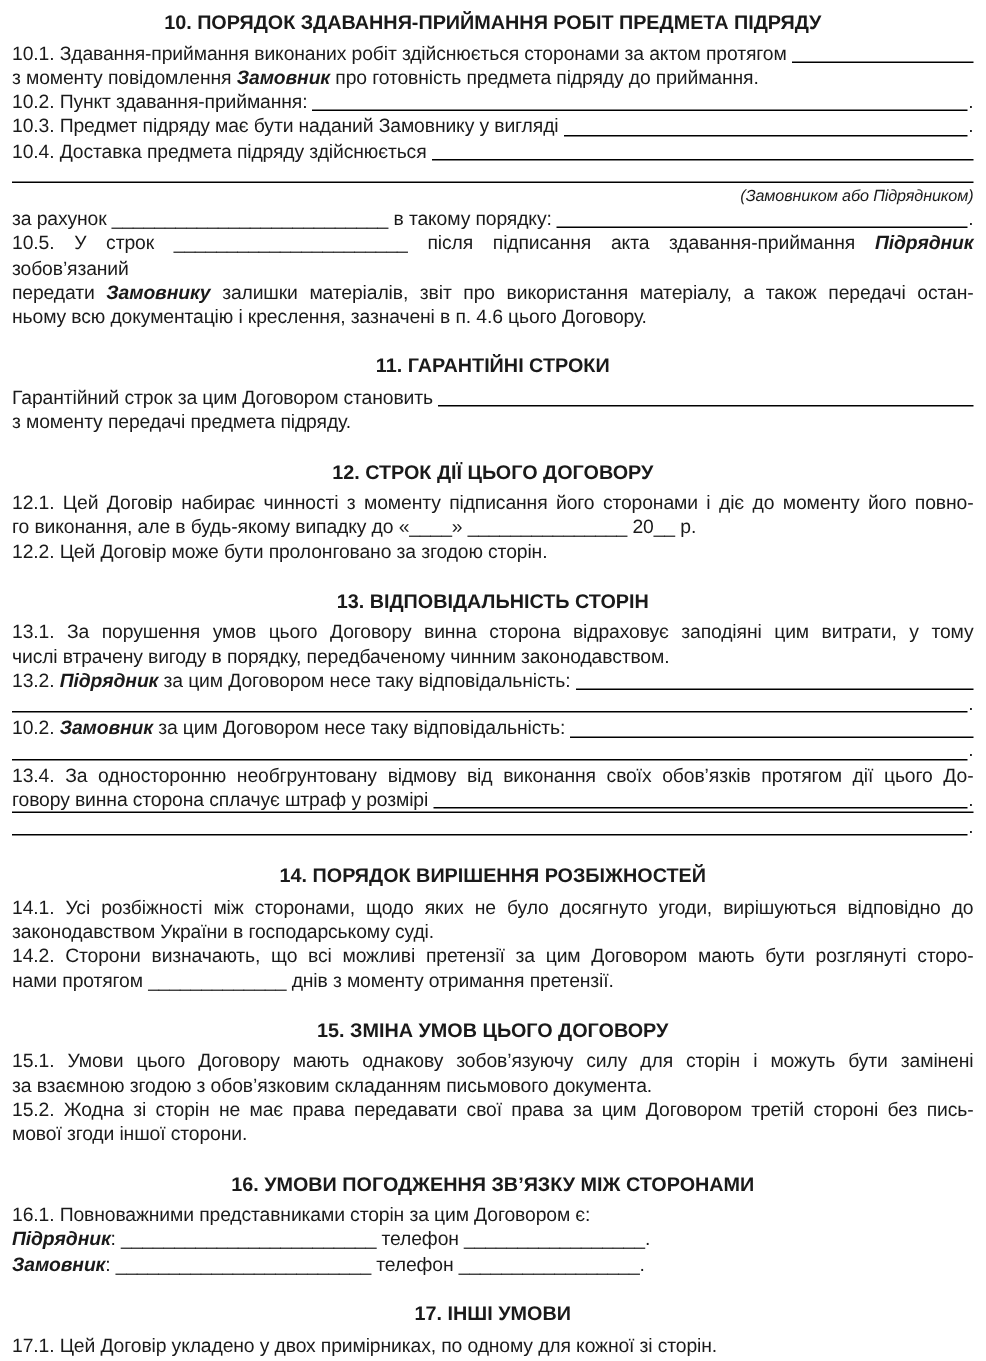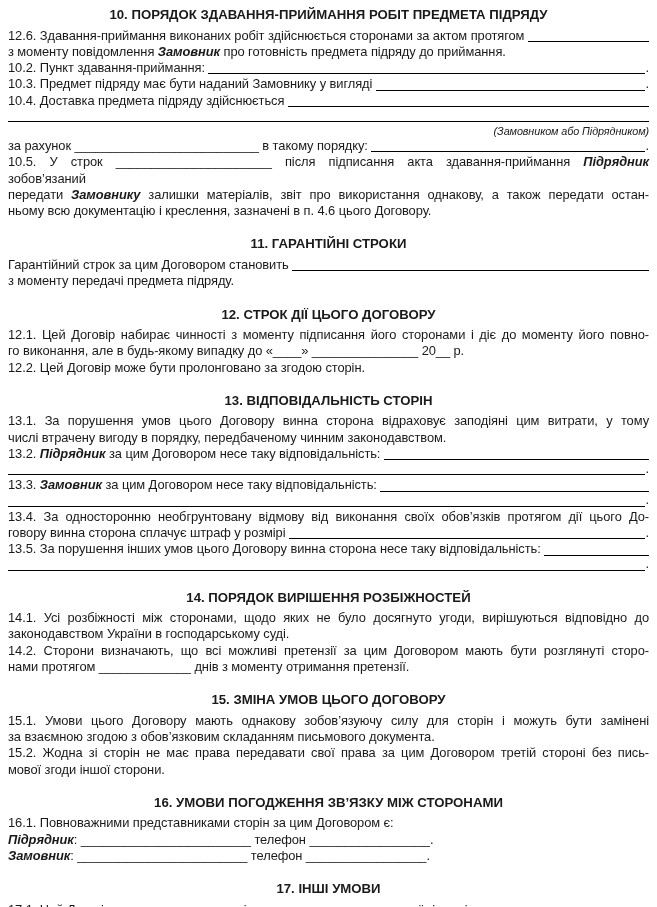--- a/index.html
+++ b/index.html
@@ -30,21 +30,21 @@
   .cap{text-align:right;font-style:italic;font-size:10.8px;line-height:14px;margin:0;}
 </style>
 </head>
 <body>
 
 <div class="page">
 
   <div class="sec">
     <h2 class="ttl">10. ПОРЯДОК ЗДАВАННЯ-ПРИЙМАННЯ РОБІТ ПРЕДМЕТА ПІДРЯДУ</h2>
     <p class="ln fl">
-      <span class="tx">12.6. Здавання-приймання виконаних робіт здійснюється сторонами за актом протягом </span>
+      <span class="tx">10.1. Здавання-приймання виконаних робіт здійснюється сторонами за актом протягом </span>
       <span class="bl"></span>
     </p>
     <p class="ln">
       <span>з моменту повідомлення </span><span class="bi">Замовник</span><span> про готовність предмета підряду до приймання.</span>
     </p>
     <p class="ln fl">
       <span class="tx">10.2. Пункт здавання-приймання: </span>
       <span class="bl"></span>
       <span class="tx">.</span>
     </p>
@@ -63,21 +63,21 @@
     <p class="cap">(Замовником або Підрядником)</p>
     <p class="ln fl">
       <span class="tx">за рахунок __________________________ в такому порядку: </span>
       <span class="bl"></span>
       <span class="tx">.</span>
     </p>
     <p class="ln jy">
       <span>10.5. У строк ______________________ після підписання акта здавання-приймання </span><span class="bi">Підрядник</span><span> зобов’язаний</span>
     </p>
     <p class="ln jy">
-      <span>передати </span><span class="bi">Замовнику</span><span> залишки матеріалів, звіт про використання однакову, а також передати остан-</span>
+      <span>передати </span><span class="bi">Замовнику</span><span> залишки матеріалів, звіт про використання матеріалу, а також передачі остан-</span>
     </p>
     <p class="ln">ньому всю документацію і креслення, зазначені в п. 4.6 цього Договору.</p>
   </div>
 
   <div class="sec">
     <h2 class="ttl">11. ГАРАНТІЙНІ СТРОКИ</h2>
     <p class="ln fl">
       <span class="tx">Гарантійний строк за цим Договором становить </span>
       <span class="bl"></span>
     </p>
@@ -99,37 +99,36 @@
       <span class="tx">13.2. </span>
         <span class="tx bi">Підрядник</span>
         <span class="tx"> за цим Договором несе таку відповідальність: </span>
       <span class="bl"></span>
     </p>
     <p class="ln hrline">
       <span class="bl"></span>
       <span class="tx">.</span>
     </p>
     <p class="ln fl">
-      <span class="tx">13.3. </span>
+      <span class="tx">10.2. </span>
         <span class="tx bi">Замовник</span>
         <span class="tx"> за цим Договором несе таку відповідальність: </span>
       <span class="bl"></span>
     </p>
     <p class="ln hrline">
       <span class="bl"></span>
       <span class="tx">.</span>
     </p>
     <p class="ln jy">13.4. За односторонню необгрунтовану відмову від виконання своїх обов’язків протягом дії цього До-</p>
     <p class="ln fl">
       <span class="tx">говору винна сторона сплачує штраф у розмірі </span>
       <span class="bl"></span>
       <span class="tx">.</span>
     </p>
     <p class="ln fl">
-      <span class="tx">13.5. За порушення інших умов цього Договору винна сторона несе таку відповідальність: </span>
       <span class="bl"></span>
     </p>
     <p class="ln hrline">
       <span class="bl"></span>
       <span class="tx">.</span>
     </p>
   </div>
 
   <div class="sec">
     <h2 class="ttl">14. ПОРЯДОК ВИРІШЕННЯ РОЗБІЖНОСТЕЙ</h2>

